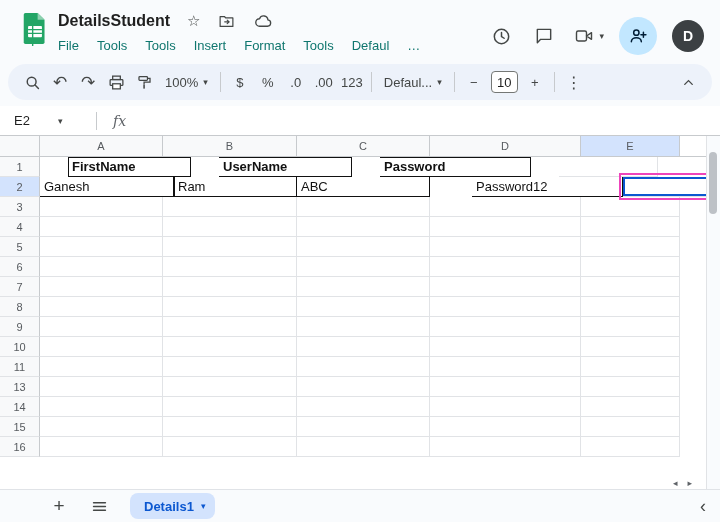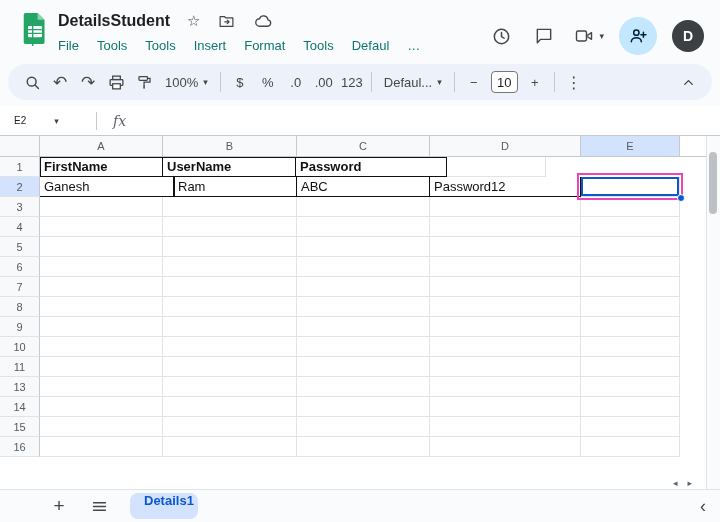--- a/index.html
+++ b/index.html
@@ -37,21 +37,21 @@
   .zoom-btn, .font-btn { display:flex; align-items:center; gap:5px; padding:0 7px; }
   .size-box { width:27px; height:22px; background:#fff; border:1px solid #747775; border-radius:4px;
     display:flex; align-items:center; justify-content:center; font-size:13px; color:#1f1f1f; margin:0 3px; }
   .tb-right { margin-left:auto; display:flex; align-items:center; gap:10px; }
   .dots { font-size:16px; color:#444746; }
 
   
   .formula-bar { position:absolute; top:106px; left:0; width:720px; height:30px; background:#fff;
     border-bottom:1px solid #c7cacd; display:flex; align-items:center; }
   .name-box { width:96px; display:flex; align-items:center; padding-left:14px; gap:28px; }
-  .name-box-val { font-size:10px; color:#1f1f1f; }
+  .name-box-val { font-size:13px; color:#1f1f1f; }
   .fb-div { width:1px; height:18px; background:#c7cacd; }
   .fx { margin-left:16px; font-family:"DejaVu Serif", serif; font-style:italic;
     font-size:14px; color:#5f6368; }
 
   
   .sheet-grid { position:absolute; top:136px; left:0; width:706px; height:341px;
     background:#fff; overflow:hidden; }
   .g-row { display:flex; height:20px; }
   .g-head { height:21px; }
   .g-corner { width:40px; flex:none; background:#f8f9fa;
@@ -59,21 +59,21 @@
   .g-colh { flex:none; background:#f8f9fa; border-right:1px solid #c7cacd; border-bottom:1px solid #c7cacd;
     font-size:11px; color:#575b5f; display:flex; align-items:center; justify-content:center; }
   .g-filler { flex:1; background:#fff; border-bottom:1px solid #c7cacd; }
   .g-rowh { width:40px; flex:none; background:#f8f9fa; border-right:1px solid #c7cacd;
     border-bottom:1px solid #e1e3e6; font-size:11px; color:#575b5f;
     display:flex; align-items:center; justify-content:center; }
   .g-selhead { background:#d3e3fd; }
   .g-cell { flex:none; position:relative; background:#fff; border-right:1px solid #e1e3e6;
     border-bottom:1px solid #e1e3e6; font-size:13px; color:#111; padding:0 4px;
     display:flex; align-items:center; white-space:nowrap; overflow:hidden; }
-  .g-bold { font-weight:700; }
+  .g-bold { font-weight:700;margin-left:28px; }
   .g-dark { border-right-color:#111; border-bottom-color:#111; }
   .g-dark.cA { box-shadow: inset 1px 0 0 #111; }
   .g-dark.r1 { box-shadow: inset 0 1px 0 #111; }
   .g-dark.cA.r1 { box-shadow: inset 1px 0 0 #111, inset 0 1px 0 #111; }
   .g-selected { overflow:visible; z-index:5; }
   .sel-box { position:absolute; inset:0; border:2px solid #0b57d0; pointer-events:none; }
   .peer-box { position:absolute; inset:-4px; border:2px solid #ee44bb; pointer-events:none; }
   .fill-handle { position:absolute; right:-6px; bottom:-6px; width:8px; height:8px;
     background:#0b57d0; border:1.5px solid #fff; border-radius:50%; z-index:6; }
 
@@ -87,21 +87,21 @@
 
   
   .sheet-bar { position:absolute; top:489px; left:0; width:720px; height:33px;
     background:#f9fbfd; border-top:1px solid #e0e3e7; display:flex; align-items:center;
     padding:0 14px 0 46px; }
   .sb-btn { width:26px; height:26px; display:flex; align-items:center; justify-content:center;
     color:#444746; border-radius:50%; }
   .sb-plus { font-size:19px; }
   .sb-gap { width:14px; }
   .sheet-tab { margin-left:18px; height:26px; background:#d3e3fd; border-radius:8px;
-    display:flex; align-items:center; gap:15px; padding:0 4px 0 14px;flex-direction:column; }
+    display:flex; align-items:center; gap:7px; padding:0 10px 0 14px; }
   .sheet-tab-label { font-size:13px; font-weight:600; color:#0b57d0; }
   .tab-dd { color:#0b57d0; font-size:9px; }
   .sb-collapse { margin-left:auto; font-size:18px; color:#444746; }
 </style>
 </head>
 <body>
 
 <div class="app">
 
   <header class="top-bar">
@@ -247,21 +247,21 @@
         <div class="g-cell cA r1 g-bold g-dark" style="width: 123px;">FirstName</div>
         <div class="g-cell cC r1 g-bold g-dark" style="width: 133px;">UserName</div>
         <div class="g-cell cD r1 g-bold g-dark" style="width: 151px;">Password</div>
         <div class="g-cell cE r1 g-bold" style="width: 99px;"></div>
       </div>
       <div class="g-row">
         <div class="g-rowh g-selhead">2</div>
         <div class="g-cell cB r2 g-dark" style="width: 134px;">Ganesh</div>
         <div class="g-cell cA r2 g-dark" style="width: 123px;">Ram</div>
         <div class="g-cell cC r2 g-dark" style="width: 133px;">ABC</div>
-        <div class="g-cell cD r2 g-dark" style="width: 151px;">Password12</div>
+        <div class="g-cell cD r2 g-dark" style="width: 151px; margin-left: 42px;">Password12</div>
         <div class="g-cell cE r2 g-selected" style="width: 99px;">
           <div class="peer-box"></div>
           <div class="sel-box"></div>
           <div class="fill-handle"></div>
         </div>
       </div>
       <div class="g-row">
         <div class="g-rowh">3</div>
         <div class="g-cell cA r3" style="width: 123px;"></div>
         <div class="g-cell cB r3" style="width: 134px;"></div>

